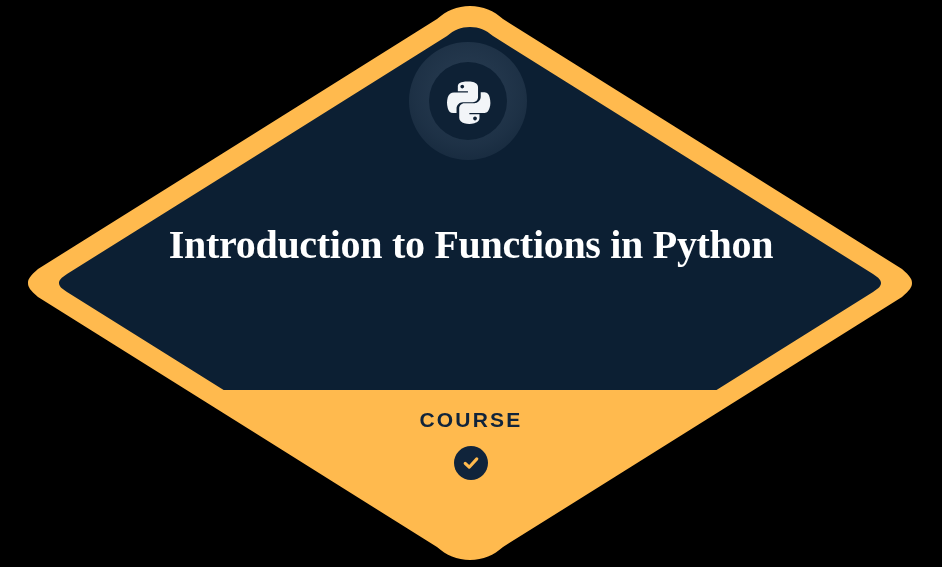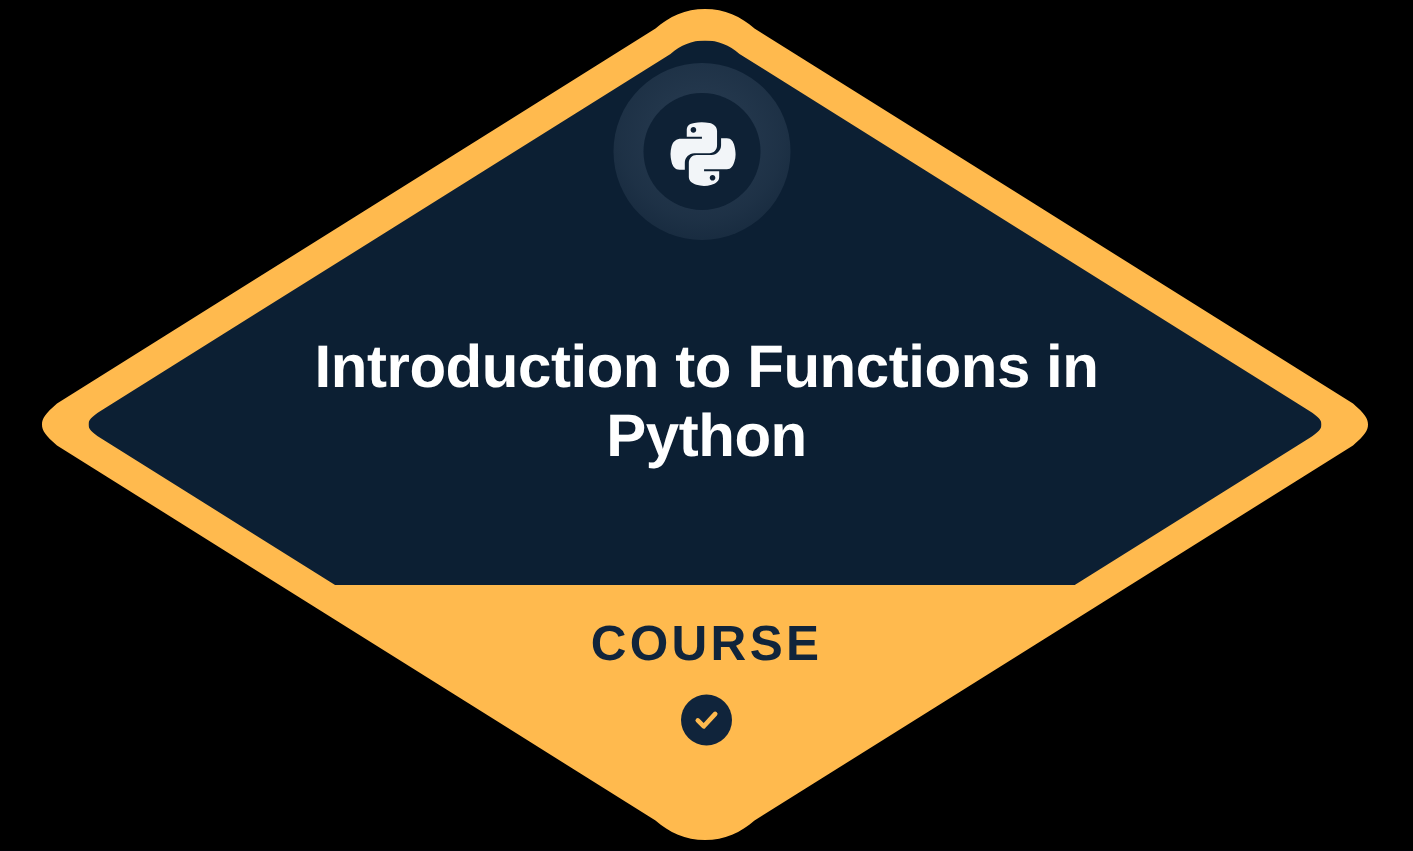--- a/index.html
+++ b/index.html
@@ -77,41 +77,41 @@
   }
 
   
   .title {
     position: absolute;
     left: 141px;
     top: 222px;
     width: 660px;
     text-align: center;
     color: #ffffff;
-    font-family: Liberation Sans, sans-serif;
+    font-family: Liberation Serif, serif;
     font-size: 40px;
     font-weight: 700;
     line-height: 1.16;
     letter-spacing: -0.3px;
     pointer-events: auto;
   }
 
   
   .status-block {
     position: absolute;
     left: 241px;
     top: 406px;
     width: 460px;
     text-align: center;
     pointer-events: auto;
   }
   .status-text {
     color: #10243b;
     font-family: "Liberation Sans", sans-serif;
-    font-size: 33px;
+    font-size: 21px;
     font-weight: 700;
     letter-spacing: 2.2px;
     line-height: 1.38;
   }
   .check-badge {
     margin: 11px auto 0 auto;
     width: 34px;
     height: 34px;
     border-radius: 50%;
     background: #10243b;

